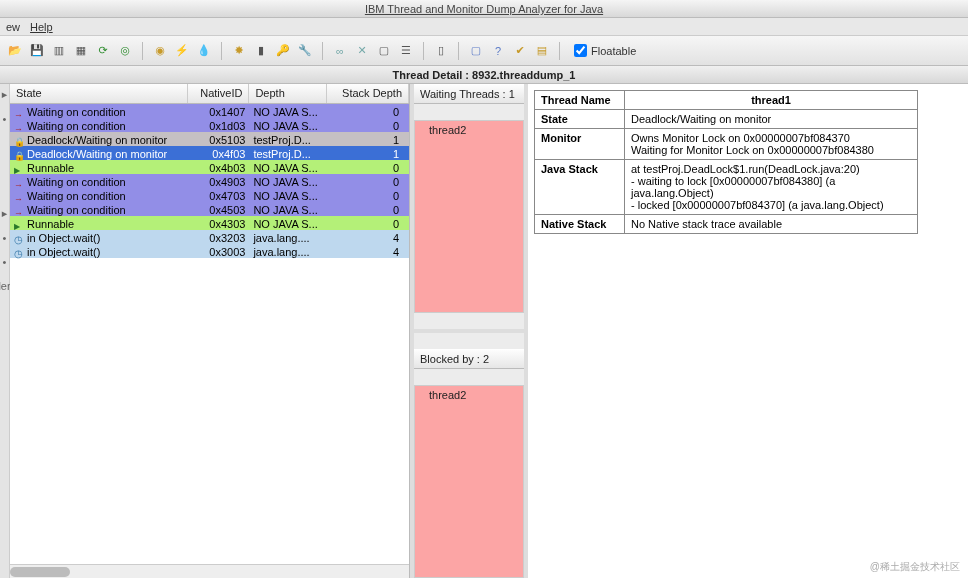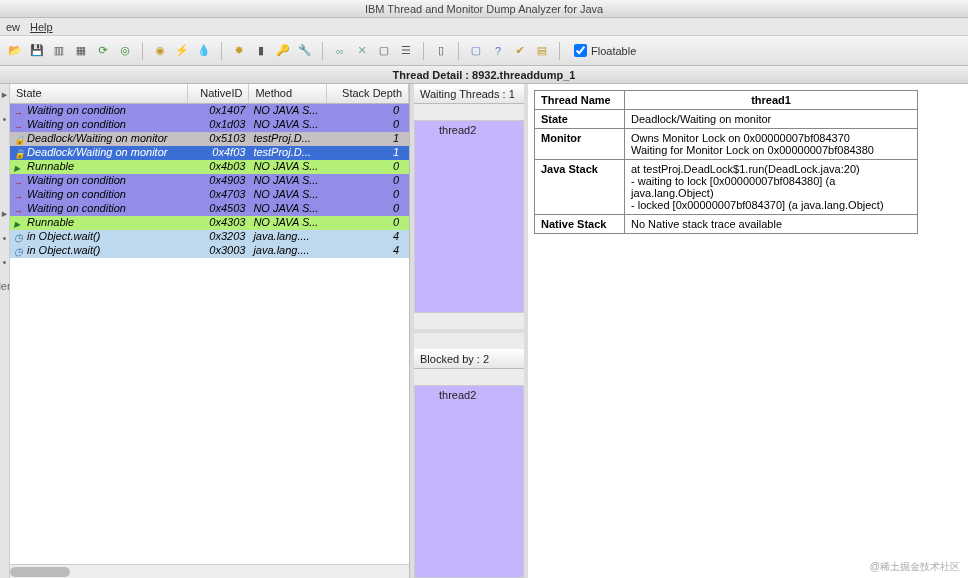--- a/index.html
+++ b/index.html
@@ -1,48 +1,48 @@
 <!DOCTYPE html>
 <html><head>
 <meta charset="utf-8">
 <style>
 * { margin: 0; padding: 0; box-sizing: border-box; font-family: "Lucida Grande", Arial, sans-serif; font-size: 11px; }
 body { background: #ececec; width: 968px; height: 578px; overflow: hidden; }
-.titlebar { height: 18px; background: linear-gradient(#f5f5f5,#d8d8d8); text-align: center; line-height: 18px; color: #444; border-bottom: 1px solid #bbb; }
+.titlebar { height: 18px; background: linear-gradient(#f5f5f5,#d8d8d8); text-align: center; line-height: 18px; color: #444; border-bottom: 1px solid #bbb; text-decoration: underline; }
 .menubar { height: 18px; background: #e8e8e8; padding: 0 6px; display: flex; gap: 10px; border-bottom: 1px solid #ccc; align-items: center; color: #333; }
 .menubar span { cursor: default; }
 .toolbar { height: 30px; background: linear-gradient(#f6f6f6,#e2e2e2); border-bottom: 1px solid #bbb; display: flex; align-items: center; padding: 0 6px; gap: 4px; }
 .tbtn { width: 18px; height: 18px; border-radius: 3px; display: flex; align-items: center; justify-content: center; color: #555; font-size: 11px; }
 .tsep { width: 1px; height: 18px; background: #bbb; margin: 0 4px; }
 .floatable { display: flex; align-items: center; gap: 4px; margin-left: 6px; color: #333; }
 .floatable input { margin: 0; }
 .detailhead { height: 18px; background: linear-gradient(#f0f0f0,#d8d8d8); text-align: center; line-height: 18px; font-weight: bold; color: #222; border-bottom: 1px solid #bbb; }
 .workspace { display: flex; height: calc(578px - 18px - 18px - 30px - 18px); }
 .leftbar { width: 10px; background: #e4e4e4; border-right: 1px solid #ccc; display: flex; flex-direction: column; align-items: center; gap: 12px; padding-top: 4px; color: #666; font-size: 9px; }
 .leftpane { width: 400px; background: #fff; border-right: 1px solid #bbb; display: flex; flex-direction: column; }
 .thead { display: flex; background: linear-gradient(#fdfdfd,#e6e6e6); border-bottom: 1px solid #bbb; height: 20px; }
 .thead div { padding: 3px 6px; border-right: 1px solid #ccc; color: #222; font-weight: normal; }
 .c-state { width: 178px; } .c-nid { width: 62px; text-align: right; } .c-meth { width: 78px; } .c-depth { width: 82px; text-align: right; }
 .tbody { flex: 1; overflow: hidden; background: #fff; }
-.row { display: flex; height: 14px; align-items: flex-start; font-style: italic; }
+.row { display: flex; height: 14px; align-items: flex-end; }
 .row .c-state { display: flex; align-items: center; gap: 3px; padding-left: 4px; }
 .row .c-nid { padding-right: 4px; } .row .c-meth { padding-left: 4px; } .row .c-depth { padding-right: 10px; }
 .bgviolet { background: #928ee7; color: #000; } .bgdeadlock { background: #c5c0c3; color: #000; }
 .bggreen { background: #b4f078; color: #000; } .bgblue { background: #bed8ee; color: #000; }
 .bgselected { background: #3b6fd6; color: #fff; }
 .ic { width: 10px; height: 10px; display: inline-block; border-radius: 50%; }
 .ic.arrow::before { content: "→"; font-size: 9px; color: #a22; }
 .ic.lock::before { content: "🔒"; font-size: 9px; }
 .ic.play::before { content: "▶"; font-size: 8px; color: #2a7a2a; }
 .ic.clock::before { content: "◷"; font-size: 10px; color: #3a7aaa; }
 .hscroll { height: 14px; background: #eee; border-top: 1px solid #ccc; position: relative; }
 .hthumb { position: absolute; left: 0; top: 2px; height: 10px; width: 60px; background: #bcbcbc; border-radius: 5px; }
 .midpane { width: 110px; background: #ececec; display: flex; flex-direction: column; gap: 16px; }
 .midpane .listhead { padding: 3px 6px; background: linear-gradient(#fdfdfd,#e6e6e6); border-bottom: 1px solid #bbb; color: #222; border-top: 1px solid #fff;}
-.midpane .listbody { flex: 1; background: #c4b5fd; padding: 3px 24px; border: 1px solid #ccc; margin: 0; color: #222; }
+.midpane .listbody { flex: 1; background: #fca5a5; padding: 3px 14px; border: 1px solid #ccc; margin: 0; color: #222; }
 .midpane .splitter { height: 4px; background: #ddd; }
 .rightpane { flex: 1; background: #fff; padding: 6px; overflow: hidden; }
 .dtable { width: 384px; border-collapse: collapse; border-radius: 21px; }
 .dtable td, .dtable th { border: 1px solid #888; padding: 3px 6px; text-align: left; vertical-align: top; font-size: 11px; color: #000; }
 .dtable th { font-weight: bold; background: #fff; }
 .dtable .hname { width: 90px; font-weight: bold; }
 .pre { white-space: pre-line; }
 .watermark { position: absolute; right: 8px; bottom: 4px; color: #aaa; font-size: 10px; }
 .vdiv { width: 4px; background: #ddd; cursor: col-resize; }
 </style>
@@ -97,21 +97,21 @@
     <span style="margin-top:70px;">▸</span>
     <span>•</span>
     <span>•</span>
     <span>ler</span>
   </div>
 
   <div class="leftpane">
     <div class="thead">
       <div class="c-state">State</div>
       <div class="c-nid">NativeID</div>
-      <div class="c-meth">Method</div>
+      <div class="c-meth">Depth</div>
       <div class="c-depth">Stack Depth</div>
     </div>
     <div class="tbody" id="tbody">
         <div class="row bgviolet">
           <div class="c-state">
             <span class="ic arrow"></span>
             <span>Waiting on condition</span>
           </div>
           <div class="c-nid">0x1407</div>
           <div class="c-meth">NO JAVA S...</div>

